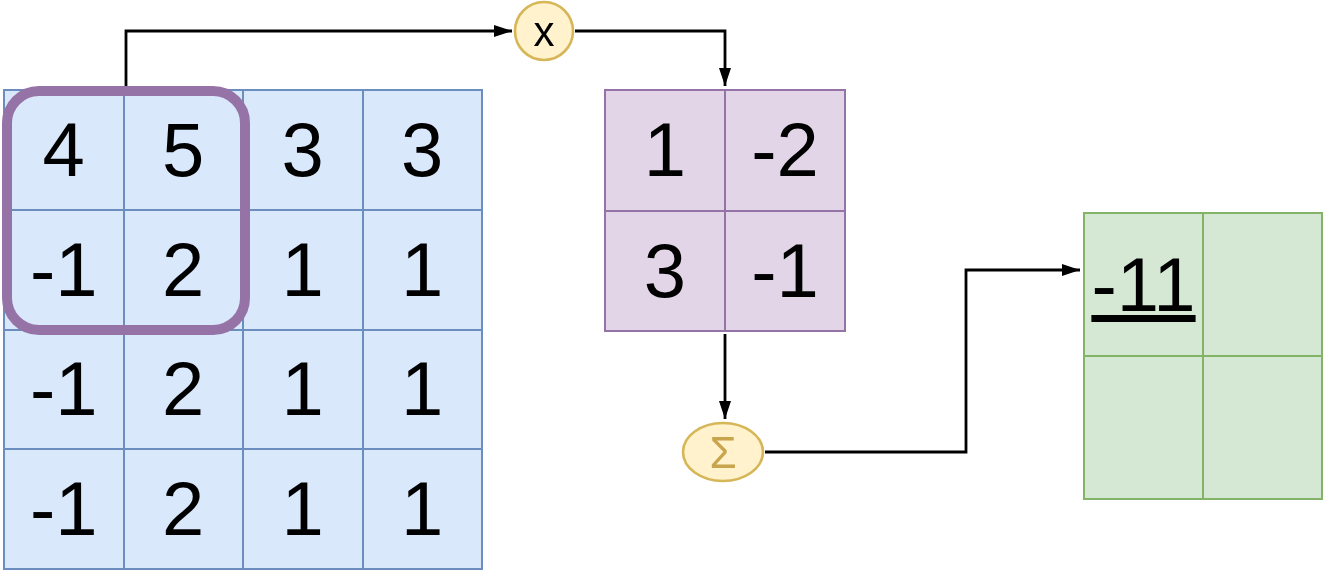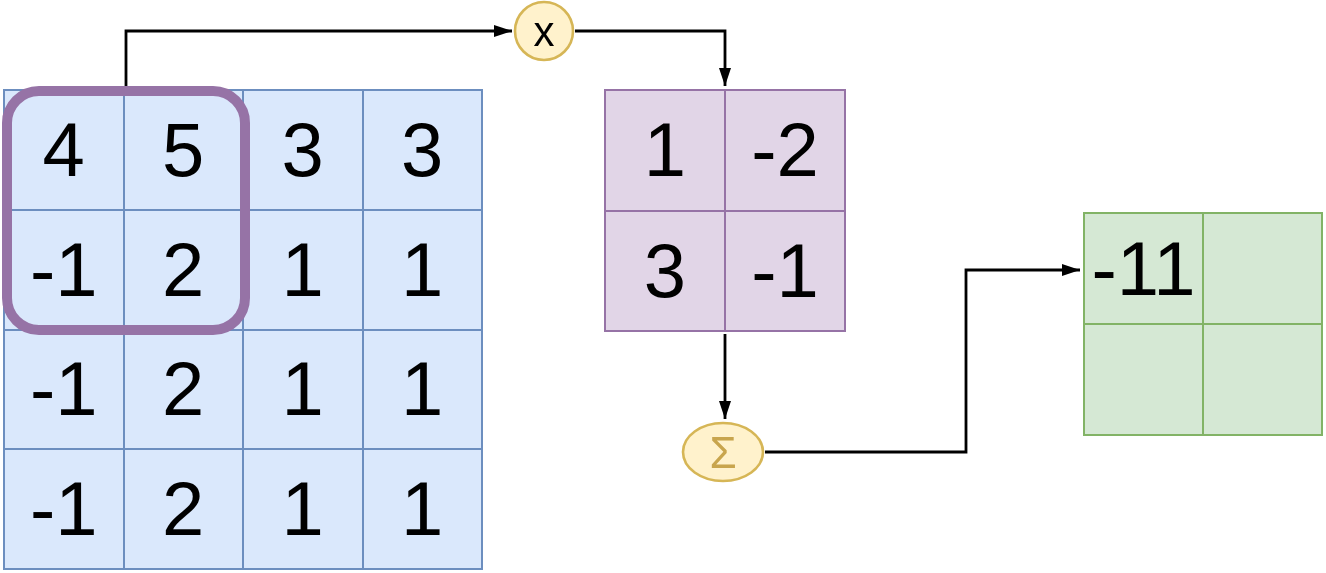--- a/index.html
+++ b/index.html
@@ -22,23 +22,24 @@
     border:1.5px solid var(--input-border,#6c8ebf);
   }
   .input-matrix .cell{background:var(--input-fill,#dae8fc);border-color:var(--input-border,#6c8ebf);}
   .kernel-matrix{
     left:604px;top:89px;width:242px;height:243px;
     grid-template-rows:repeat(2,1fr);grid-template-columns:repeat(2,1fr);
     border:1.5px solid var(--kernel-border,#9673a6);
   }
   .kernel-matrix .cell{background:var(--kernel-fill,#e1d5e7);border-color:var(--kernel-border,#9673a6);}
   .output-matrix{
-    left:1083px;top:212px;width:240px;height:224px;
+    left:1083px;top:212px;width:240px;height:288px;
     grid-template-rows:repeat(2,1fr);grid-template-columns:repeat(2,1fr);
     border:1.5px solid var(--output-border,#82b366);
+    text-decoration:underline;
   }
   .output-matrix .cell{background:var(--output-fill,#d5e8d4);border-color:var(--output-border,#82b366);}
 
   svg.overlay{position:absolute;left:0;top:0;pointer-events:none;}
   .connector{fill:none;stroke:var(--arrow,#000);stroke-width:2.8px;}
   .arrowhead{fill:var(--arrow,#000);}
   .highlight-outline{fill:none;stroke:var(--highlight,#9673a6);stroke-width:10px;}
   .op-shape{fill:var(--operator-fill,#fff2cc);stroke:var(--operator-border,#d6b656);stroke-width:2.6px;}
   .op-text-x{font-family:"Liberation Sans",sans-serif;font-size:42px;fill:var(--multiply-symbol,#000);text-anchor:middle;}
   .op-text-sum{font-family:"Liberation Sans",sans-serif;font-size:44px;fill:var(--sum-symbol,#c8a54d);text-anchor:middle;}

